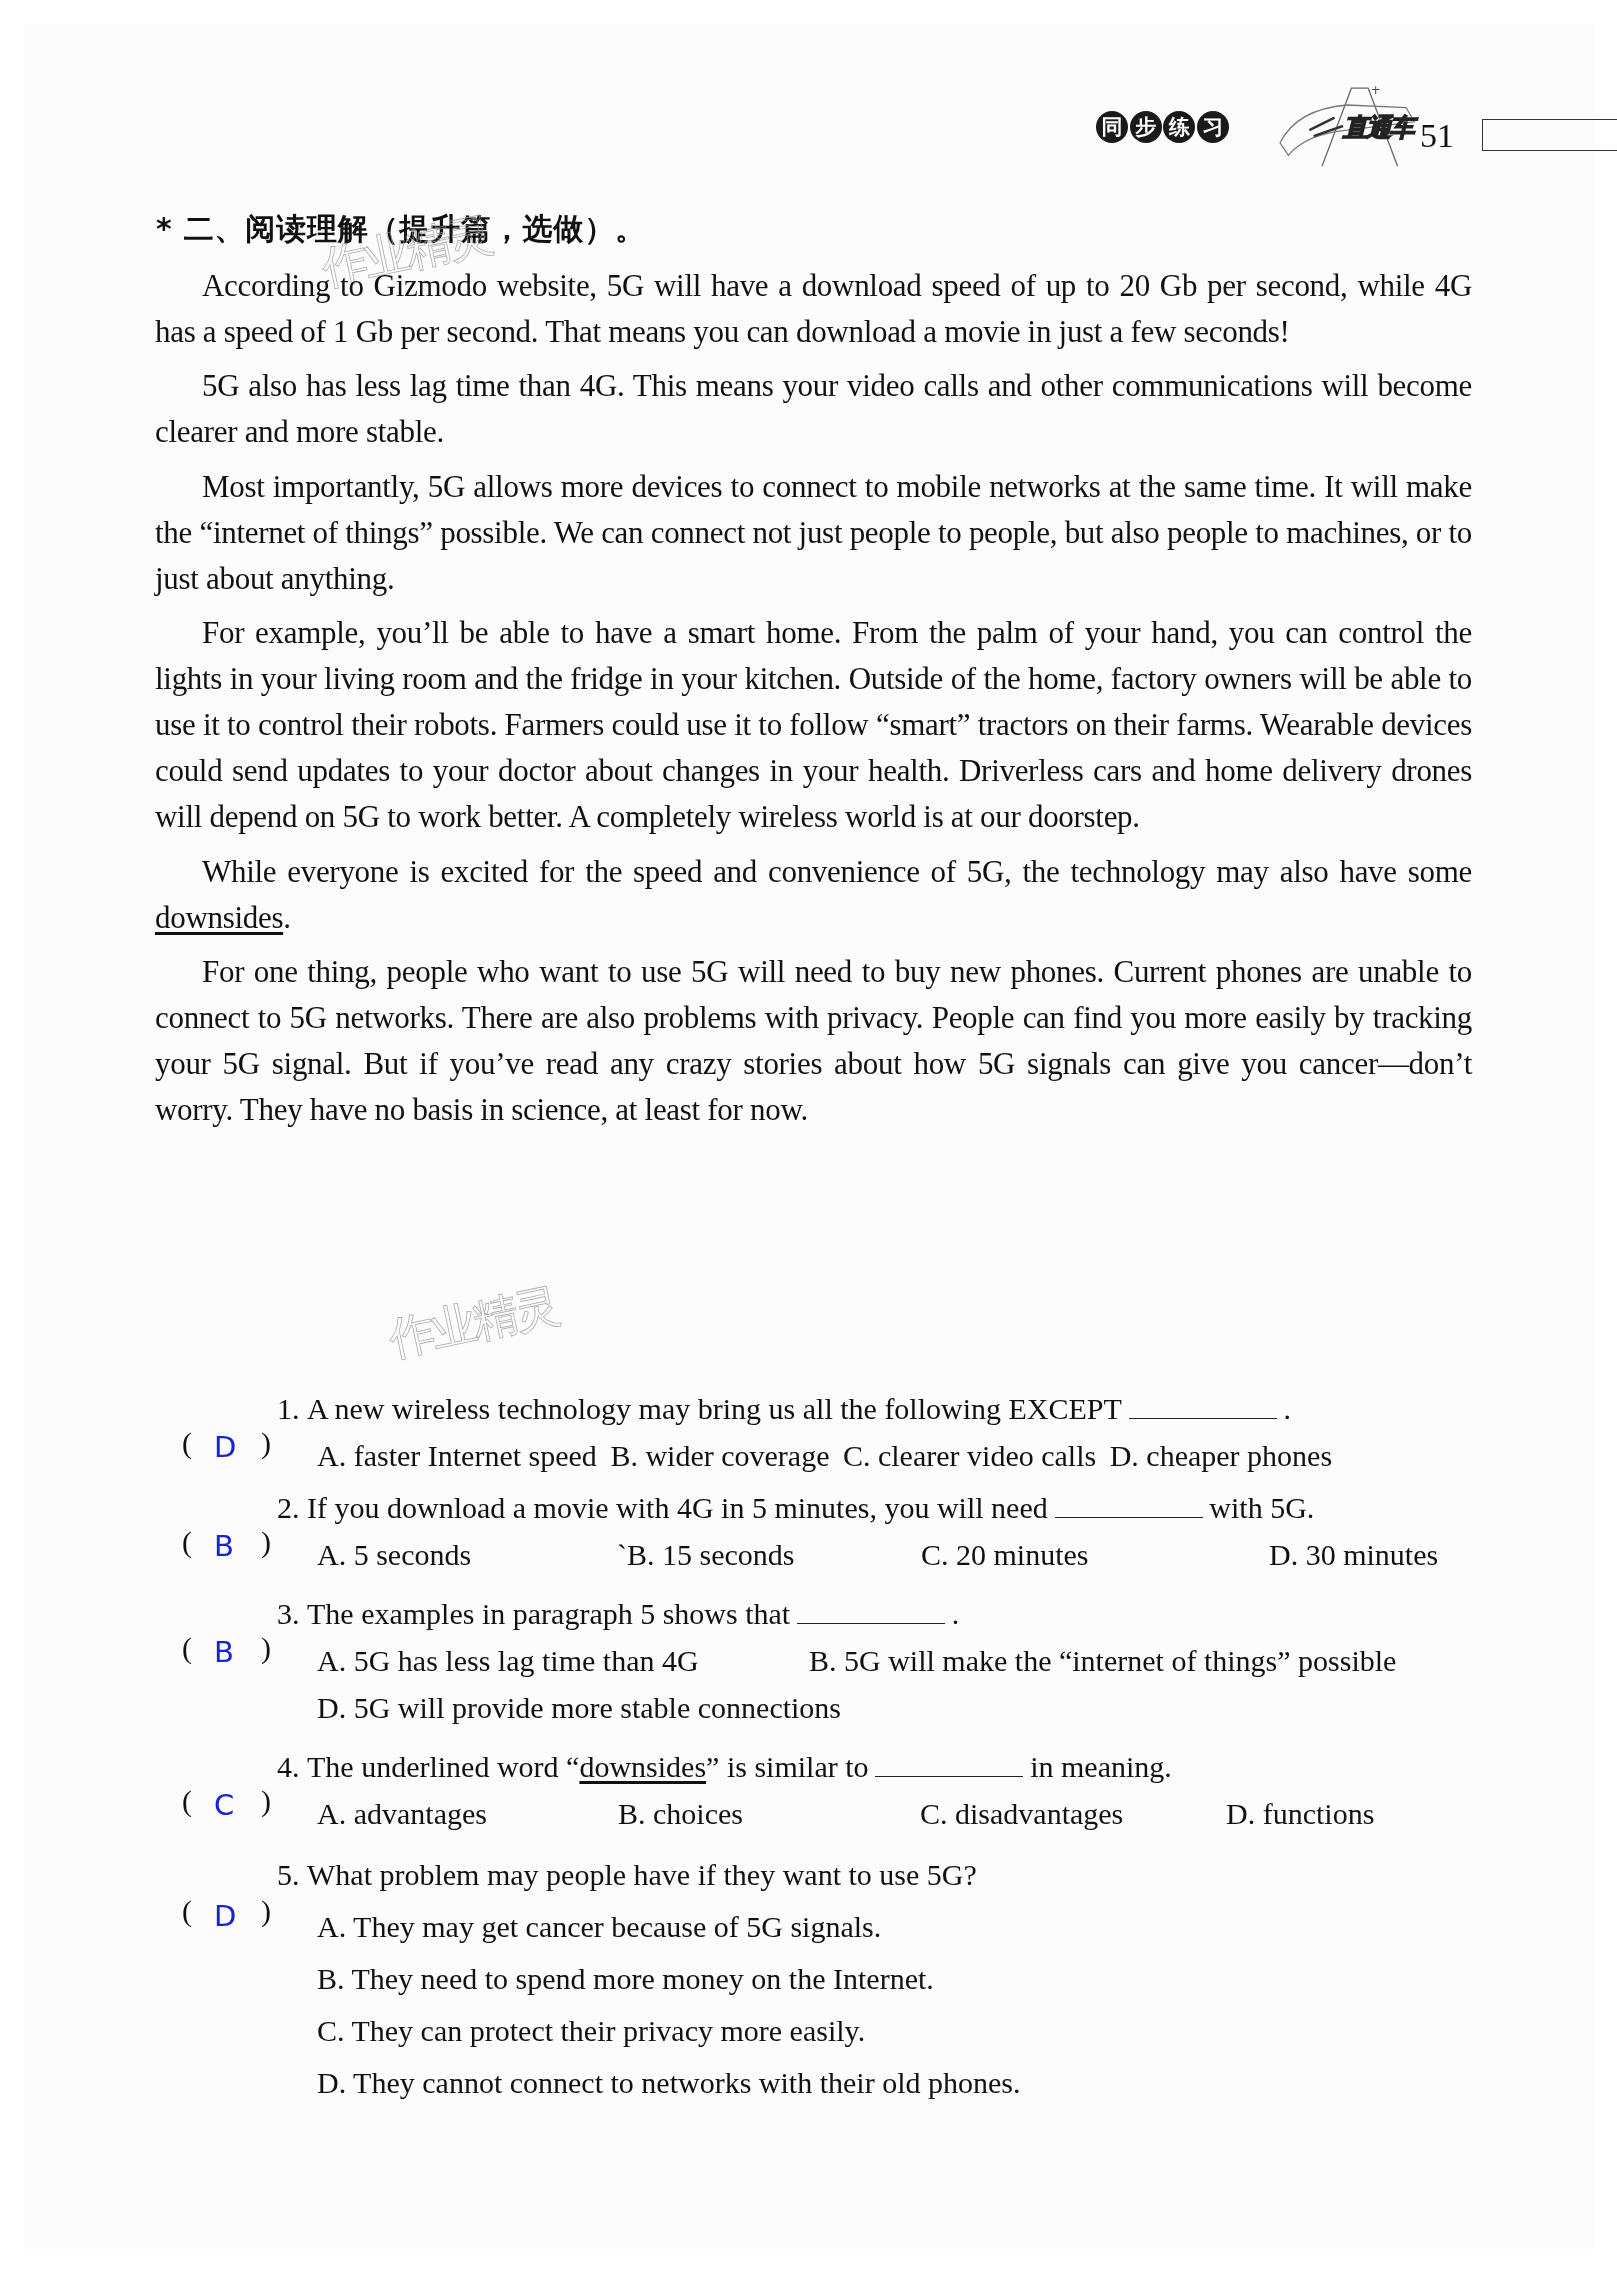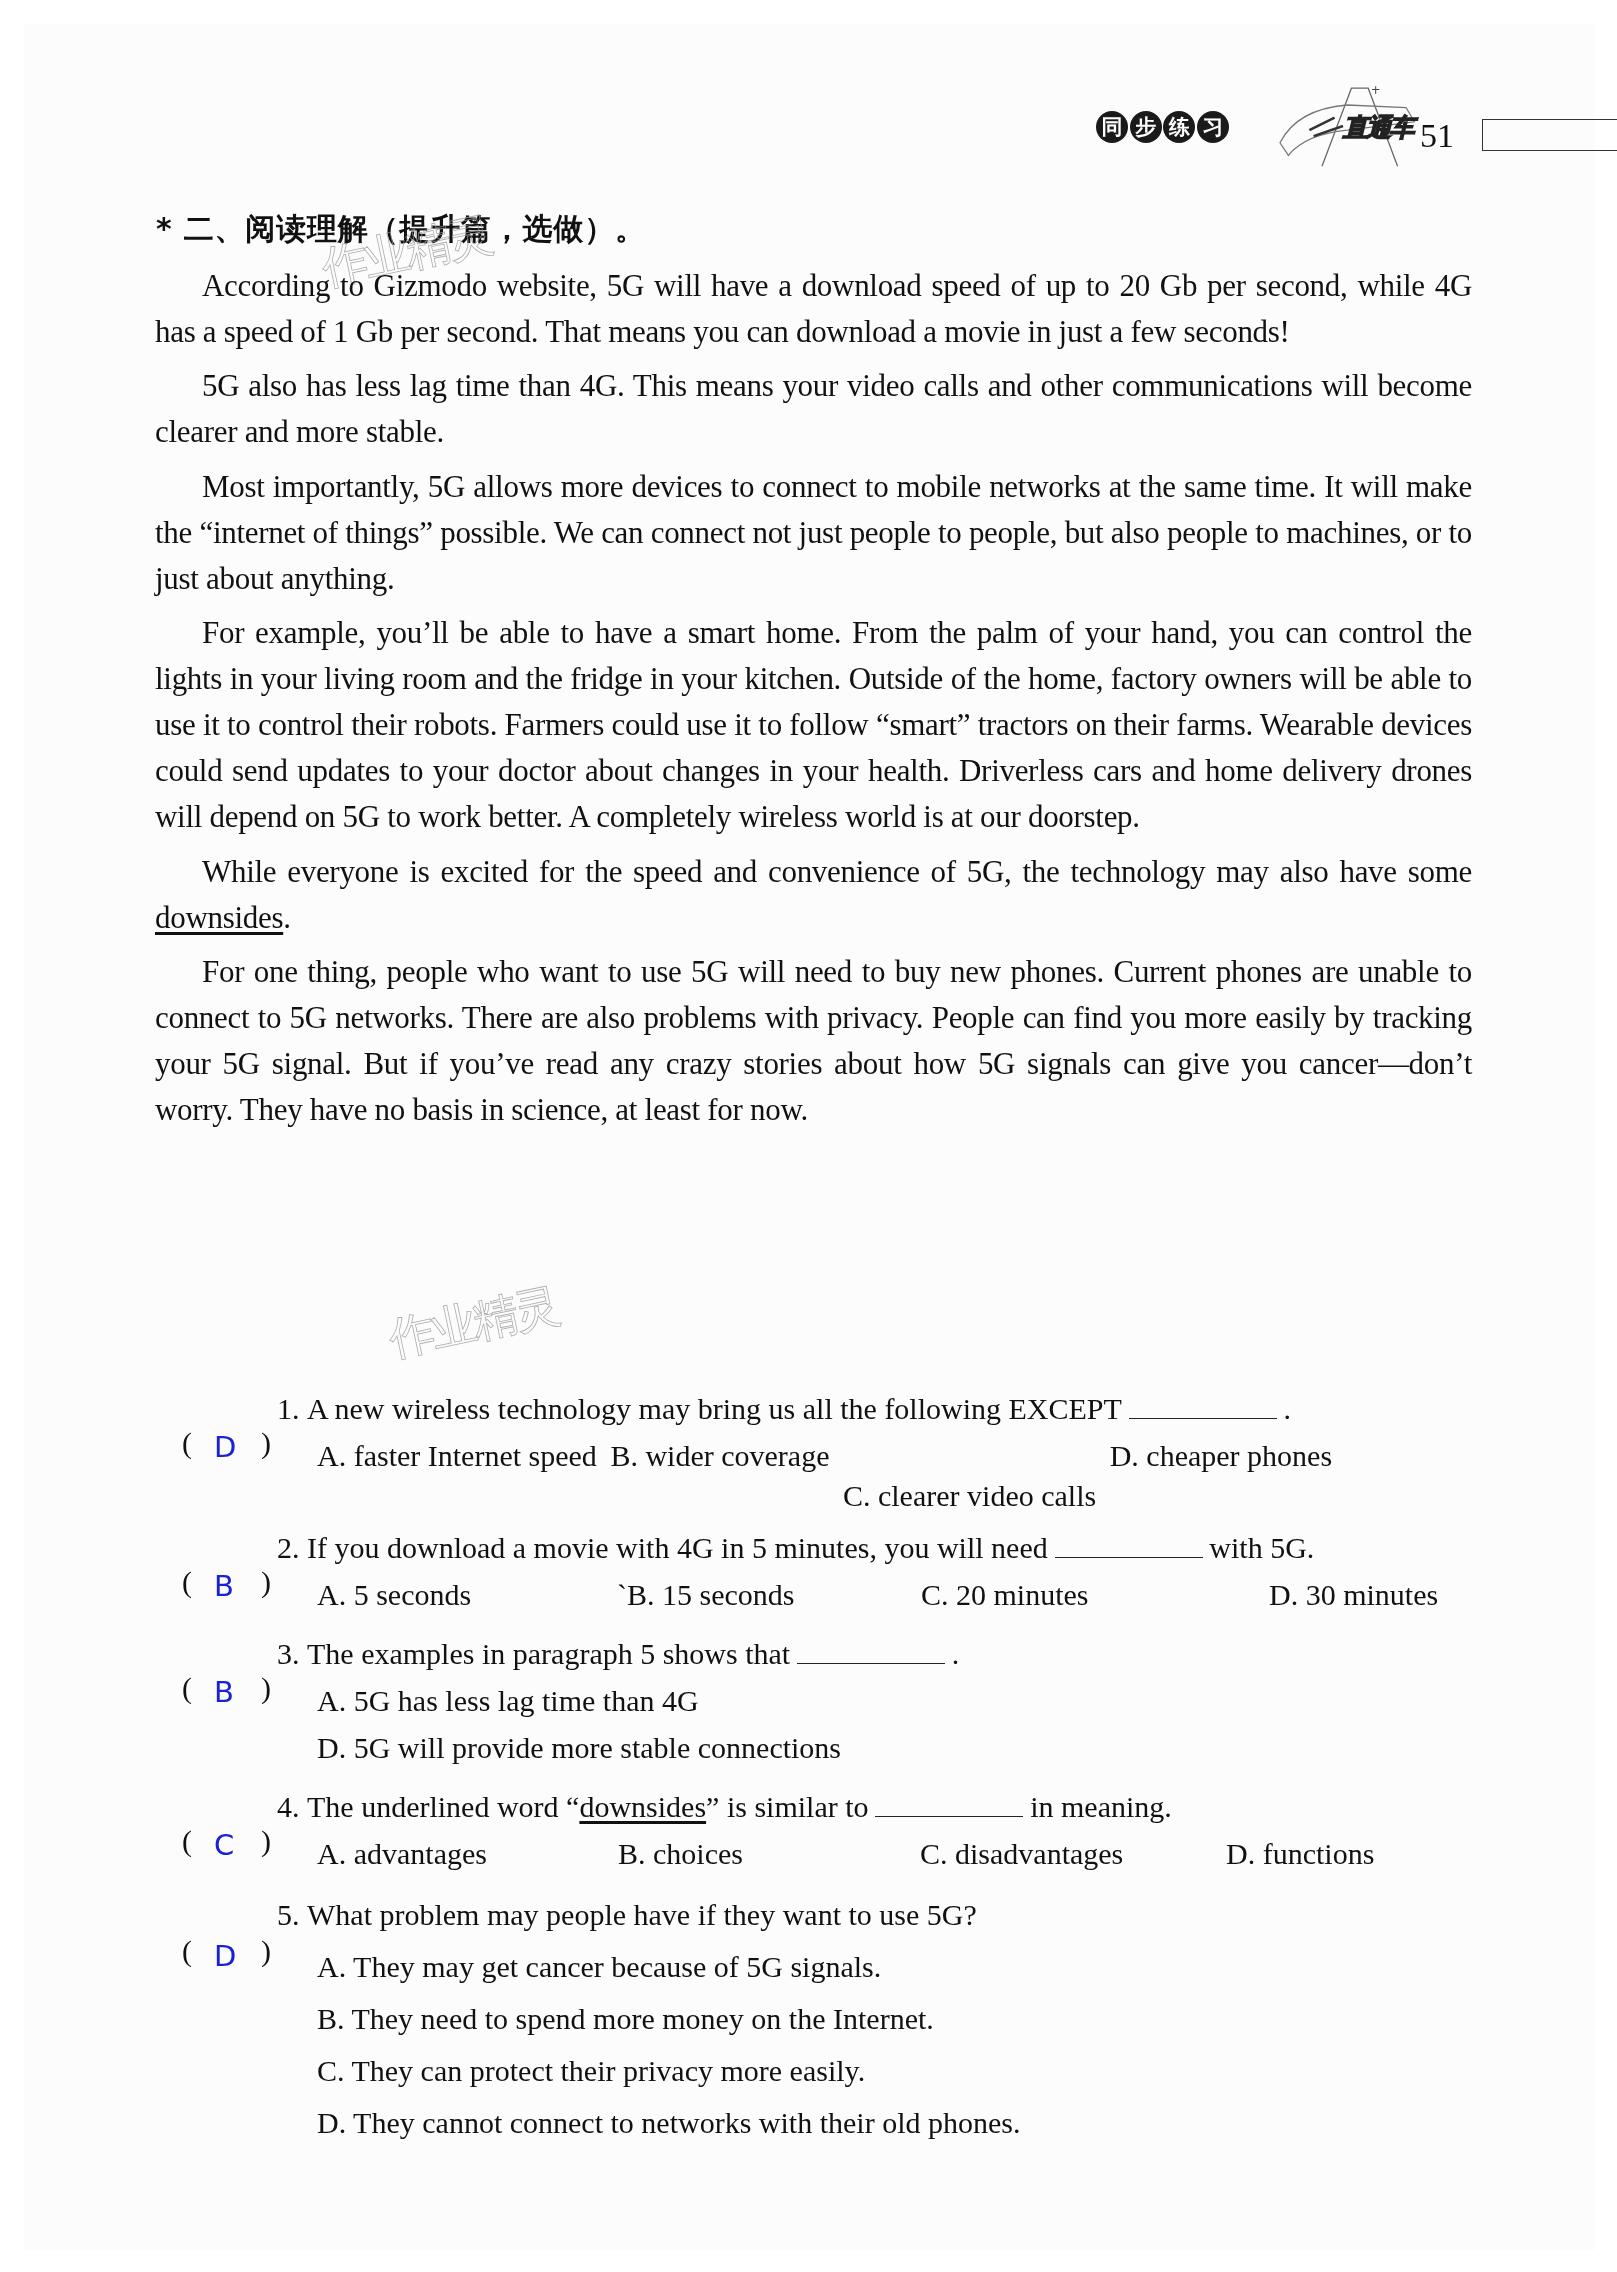--- a/index.html
+++ b/index.html
@@ -109,21 +109,21 @@
           <span class="l">(</span>
           <span class="ans">D</span>
           <span class="r">)</span>
         </span>
       <span>1.</span>&nbsp;<span>A new wireless technology may bring us all the following EXCEPT</span>
       <span class="blank"></span><span>.</span>
     </div>
     <div class="opts">
       <span style="margin-right:13.5px;">A. faster Internet speed</span>
       <span style="margin-right:13.5px;">B. wider coverage</span>
-      <span style="margin-right:13.5px;margin-top:40px;">C. clearer video calls</span>
+      <span style="margin-right:13.5px;">C. clearer video calls</span>
       <span>D. cheaper phones</span>
     </div>
   </div>
 
   <div class="q-row" style="margin-bottom:12px;">
     <div class="q-stem">
       <span class="paren">
           <span class="l">(</span>
           <span class="ans">B</span>
           <span class="r">)</span>
@@ -144,20 +144,21 @@
       <span class="paren">
           <span class="l">(</span>
           <span class="ans">B</span>
           <span class="r">)</span>
         </span>
       <span>3.</span>&nbsp;<span>The examples in paragraph 5 shows that</span>
       <span class="blank"></span><span>.</span>
     </div>
     <div class="opts">
       <span style="width:492px;">A. 5G has less lag time than 4G</span>
+      <span>B. 5G will make the “internet of things” possible</span>
     </div>
     <div class="opts">
       <span>D. 5G will provide more stable connections</span>
     </div>
   </div>
 
   <div class="q-row" style="margin-bottom:12px;">
     <div class="q-stem">
       <span class="paren">
           <span class="l">(</span>

